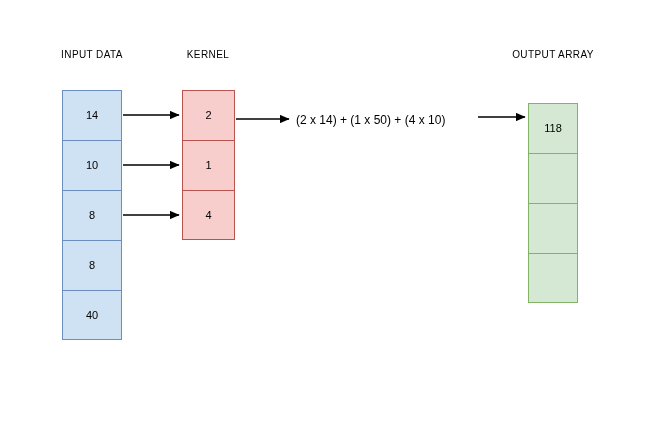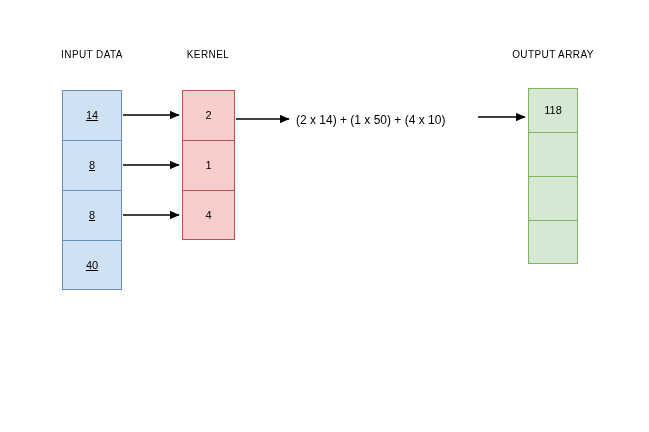--- a/index.html
+++ b/index.html
@@ -52,21 +52,20 @@
     font-size: 11px;
     line-height: 1;
   }
 
   
   #array-input {
     left: 62px;
     top: 90px;
     width: 60px;
     height: 300px;
-    text-decoration: underline;
   }
   #array-input .cell {
     width: 60px;
     height: 50px;
     background: #cfe2f3;
     border: 1px solid #6c8ebf;
     border-bottom: none;
   }
   #array-input .cell:last-child { border-bottom: 1px solid #6c8ebf; }
 
@@ -82,23 +81,23 @@
     height: 50px;
     background: #f8cecc;
     border: 1px solid #b85450;
     border-bottom: none;
   }
   #array-kernel .cell:last-child { border-bottom: 1px solid #b85450; }
 
   
   #array-output {
     left: 528px;
-    top: 88px;
+    top: 103px;
     width: 50px;
-    height: 176px;
+    height: 200px;
   }
   #array-output .cell {
     width: 50px;
     height: 50px;
     background: #d5e8d4;
     border: 1px solid #82b366;
     border-bottom: none;
   }
   #array-output .cell:last-child { border-bottom: 1px solid #82b366; }
 
@@ -128,20 +127,21 @@
 <div id="canvas">
 
   <div class="col-heading" id="heading-input">INPUT DATA</div>
 
   <div class="col-heading" id="heading-kernel">KERNEL</div>
 
   <div class="col-heading" id="heading-output">OUTPUT ARRAY</div>
 
   <div class="array" id="array-input">
     <div class="cell">14</div>
+    <div class="cell">10</div>
     <div class="cell">8</div>
     <div class="cell">8</div>
     <div class="cell">40</div>
   </div>
 
   <div class="array" id="array-kernel">
     <div class="cell">2</div>
     <div class="cell">1</div>
     <div class="cell">4</div>
   </div>

